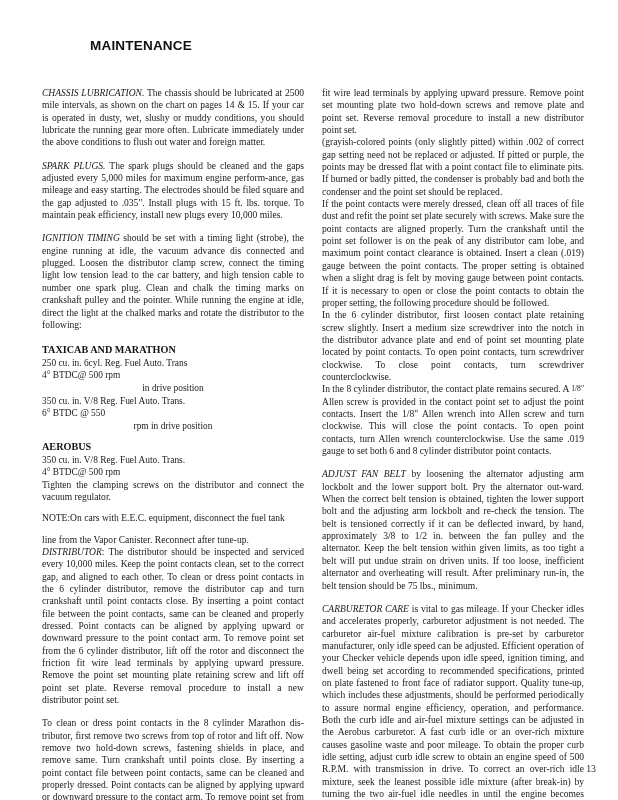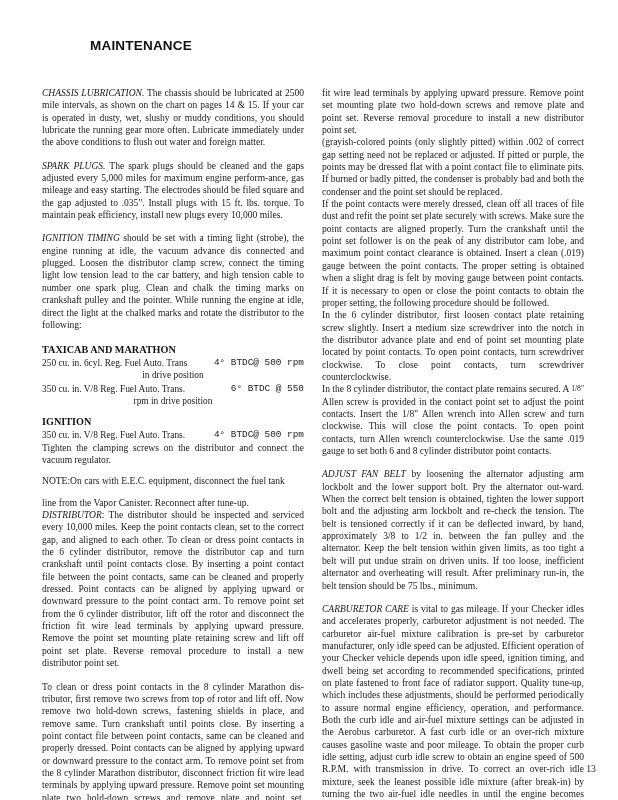--- a/index.html
+++ b/index.html
@@ -65,35 +65,35 @@
     font-weight: bold;
     font-size: 10.2px;
     margin: 13px 0 2px 0;
     color: #111;
   }
   .sec-head.tight {
     margin-top: 9px;
   }
   .spec-row {
     display: flex;
+    flex-direction: column;
     justify-content: space-between;
     align-items: flex-start;
     font-size: 9.4px;
     line-height: 12.3px;
     margin-top: 1px;
   }
   .spec-name {
     flex: 1 1 auto;
     padding-right: 6px;
   }
   .spec-val {
     flex: 0 0 auto;
     text-align: left;
     white-space: nowrap;
-    font-family: Liberation Mono, monospace;
   }
   .spec-cont {
     font-size: 9.4px;
     line-height: 12.3px;
     text-align: center;
   }
   .spec-block {
     margin-bottom: 6px;
   }
   .note-line {
@@ -138,21 +138,21 @@
           <span class="spec-val">4° BTDC@ 500 rpm</span>
         </div>
         <div class="spec-cont">in drive position</div>
         <div class="spec-row">
           <span class="spec-name">350 cu. in. V/8 Reg. Fuel Auto. Trans.</span>
           <span class="spec-val">6° BTDC @ 550</span>
         </div>
         <div class="spec-cont">rpm in drive position</div>
       </div>
 
-      <div class="sec-head tight">IGNITION</div>
+      <div class="sec-head tight">AEROBUS</div>
 
       <div>
         <div class="spec-row">
           <span class="spec-name">350 cu. in. V/8 Reg. Fuel Auto. Trans.</span>
           <span class="spec-val">4° BTDC@ 500 rpm</span>
         </div>
       </div>
 
       <p class="para nogap">Tighten the clamping screws on the distributor and connect the vacuum regulator.</p>
 

